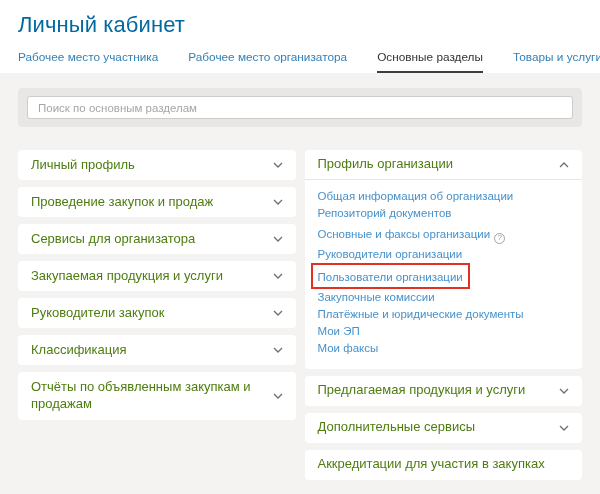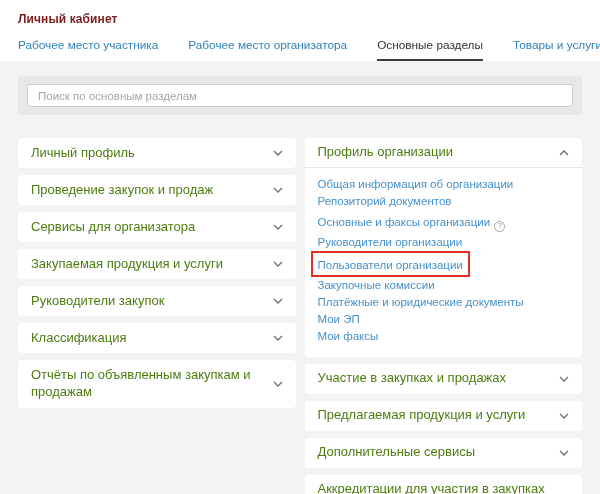--- a/index.html
+++ b/index.html
@@ -6,22 +6,22 @@
   html, body {
     margin: 0; padding: 0;
     width: 600px; height: 494px;
     overflow: hidden;
     font-family: "Liberation Sans", "DejaVu Sans", sans-serif;
     background: #ffffff;
   }
   
   .header { background: #ffffff; padding: 12px 18px 0 18px; }
   .page-title {
-    margin: 0; font-size: 12px; font-weight: 700;
-    color: #7f1d1d; letter-spacing: .1px;
+    margin: 0; font-size: 22px; font-weight: 400;
+    color: #0369a1; letter-spacing: .1px;
   }
   .tabs { display: flex; gap: 30px; margin-top: 12px; }
   .tab {
     font-size: 11.8px; color: #3181b7; white-space: nowrap;
     padding-bottom: 7px; cursor: pointer; border-bottom: 2px solid transparent;
   }
   .tab.active { color: #333333; border-bottom: 2px solid #3c3c3c; text-align: center; }
   
   .content {
     background: #f4f3f1; padding: 15px 18px 9px 18px;
@@ -195,30 +195,20 @@
           <div class="link-row">
             <span class="hl-box"><a class="link">Пользователи организации</a></span>
           </div>
           <a class="link">Закупочные комиссии</a>
           <a class="link">Платёжные и юридические документы</a>
           <a class="link">Мои ЭП</a>
           <a class="link">Мои факсы</a>
         </div>
       </div>
 
-      <div class="card">
-        <div class="acc">
-          <span class="acc-label">Участие в закупках и продажах</span>
-          <span class="chev">
-            <svg width="10" height="6" viewBox="0 0 10 6">
-                <polyline points="1,1 5,5 9,1" fill="none" stroke="#6f6f6f" stroke-width="1.3"></polyline>
-              </svg>
-          </span>
-        </div>
-      </div>
 
       <div class="card">
         <div class="acc">
           <span class="acc-label">Предлагаемая продукция и услуги</span>
           <span class="chev">
             <svg width="10" height="6" viewBox="0 0 10 6">
                 <polyline points="1,1 5,5 9,1" fill="none" stroke="#6f6f6f" stroke-width="1.3"></polyline>
               </svg>
           </span>
         </div>

